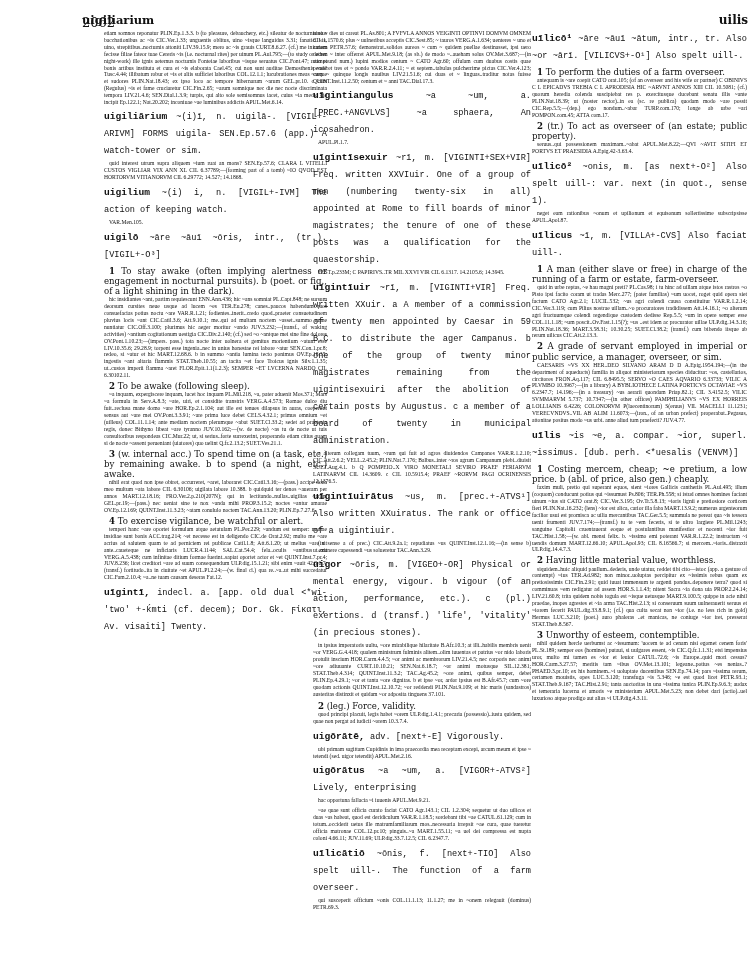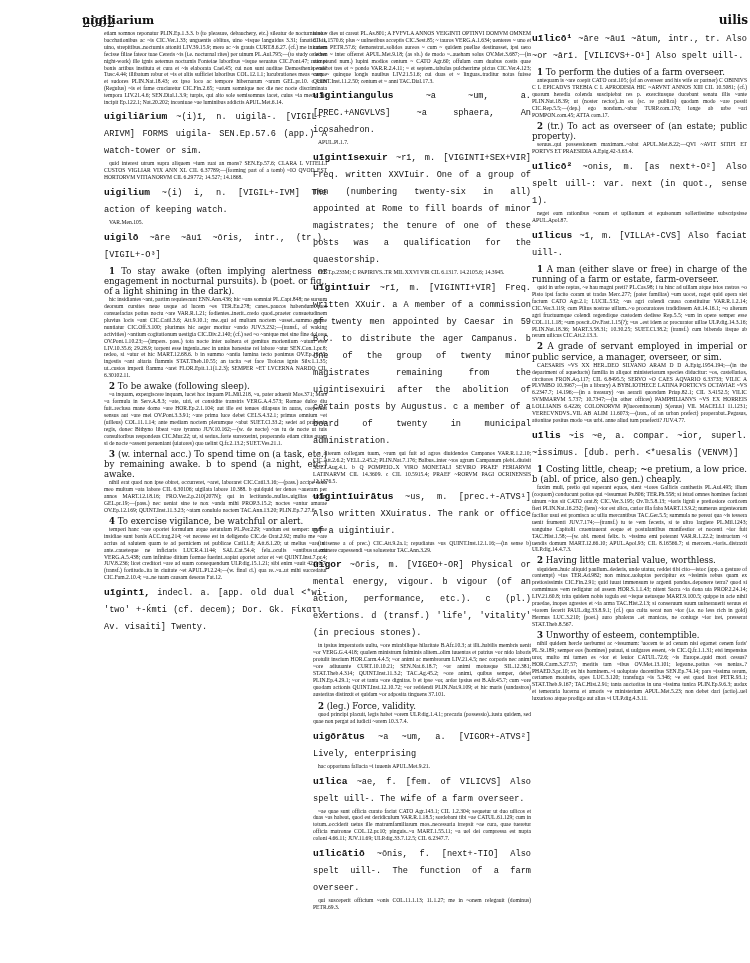--- a/index.html
+++ b/index.html
@@ -75,25 +75,28 @@
     </div>
     <div class="entry">
       <p class="def"><span class="hw">uigor</span> <span>~ōris, m. [VIGEO+-OR] Physical or mental energy, vigour. b vigour (of an action, performance, etc.). c (pl.) exertions. d (transf.) 'life', 'vitality' (in precious stones).</span></p>
       <p class="quot">in ipsius imperatoris uultu, ~ore mirabilique hilaritate B.Afr.10.3; at illi..habilis membris uenit ~or VERG.G.4.418; qualem ministrum fulminis alitem..olim iuuentas et patrius ~or nido laboris protulit inscium HOR.Carm.4.4.5; ~or animi ac membrorum LIV.21.4.5; nec corporis nec animi ~ore adiuuante CURT.10.10.21; SEN.Nat.6.18.7; ~or animi motusque SIL.12.381; STAT.Theb.4.314; QUINT.Inst.11.3.2; TAC.Ag.45.2; ~ore animi, quibus semper, debet PLIN.Ep.4.29.1; ~or et tanta ~ore dignitas. b et ipse ~or, ardor ipsius est B.Afr.45.7; cum ~ore quodam actionis QUINT.Inst.12.10.72; ~or reddendi PLIN.Nat.9.109; et hic maris (sandastros) austeritas distinxit et quidam ~or adposita tinguens 37.101.</p>
     </div>
     <div class="entry">
       <p class="sense"><span class="num">2</span> <span>(leg.) Force, validity.</span></p>
       <p class="quot">quod principi placuit, legis habet ~orem ULP.dig.1.4.1; precaria (possessio)..iusta quidem, sed quae non pergat ad iudicii ~orem 10.3.7.4.</p>
     </div>
     <div class="entry">
+      <p class="def"><span class="hw">uigōrātē,</span> <span>adv. [next+-E] Vigorously.</span></p>
+      <p class="quot">ubi primam sagittam Cupidinis in ima praecordia mea receptam excepi, arcum meum et ipse ~ tetendi (sed. uigor tetendit) APUL.Met.2.16.</p>
+    </div>
+    <div class="entry">
       <p class="def"><span class="hw">uigōrātus</span> <span>~a ~um, a. [VIGOR+-ATVS²] Lively, enterprising</span></p>
       <p class="quot">hac opportuna fallacia ~i iuuenis APUL.Met.9.21.</p>
     </div>
     <div class="entry">
-      <p class="def"><span class="hw">uīlica</span> <span>~ae, f. [fem. of VILICVS] Also spelt uill-. The wife of a farm overseer.</span></p>
       <p class="quot">~ae quae sunt officia curato faciat CATO Agr.143.1; CIL 1.2.304; sequetur ut duo uilicos et duas ~as habeat, quod est deridiculum VAR.R.1.18.5; sordebant tibi ~ae CATUL.61.129; cum in totum..occiderit uetus ille matrumfamiliarum mos..necessaria irrepsit ~ae cura, quae tueretur officia matronae COL.12.pr.10; pinguis..~a MART.1.55.11; ~a uel dei compressa est nupta coloni 4.66.11; JUV.11.69; ULP.dig.33.7.12.5; CIL 6.2347.7.</p>
     </div>
     <div class="entry">
       <p class="def"><span class="hw">uīlicātiō</span> <span>~ōnis, f. [next+-TIO] Also spelt uill-. The function of a farm overseer.</span></p>
       <p class="quot">qui susceperit officium ~onis COL.11.1.13; 11.1.27; me in ~onem relegauit (dominus) PETR.69.3.</p>
     </div>
   </div>
 <div class="col col3">
     <div class="entry">
       <p class="def"><span class="hw">uīlicō¹</span> <span>~āre ~āuī ~ātum, intr., tr. Also ~or ~ārī. [VILICVS+-O¹] Also spelt uill-.</span></p>
@@ -108,20 +111,20 @@
     </div>
     <div class="entry">
       <p class="def"><span class="hw">uīlicus</span> <span>~ī, m. [VILLA+-CVS] Also faciat uill-.</span></p>
       <p class="sense"><span class="num">1</span> <span>A man (either slave or free) in charge of the running of a farm or estate, farm-overseer.</span></p>
       <p class="quot">quid in urbe reptas, ~e hau magni preti? PL.Cas.98; i tu hinc ad uillam atque istos rastros ~o Pisto ipsi facito coram ut tradas Merc.277; (pater familias) ~um uocet, roget quid opera siet factum CATO Agr.2.1; LUCIL.532; ~us agri colendi causa constituitur VAR.R.1.2.14; CIC.Ver.3.119; cum Pilius nostrae uillam..~o procuratores tradidissem Att.14.16.1; ~o alterum agri fructuumque colendi regendique custodem dedisse Rep.5.5; ~um in opere semper esse COL.11.1.18; ~um poscit..Ov.Fast.1.15(?); ~us ..est idem ac procurator uillae ULP.dig.14.3.16; PLIN.Nat.18.36; MART.3.58.31; 10.30.25; SUET.Cl.38.2; (transf.) cum bibendo iisque ab rerum uilicus CIC.Att.2.13.3.</p>
       <p class="sense"><span class="num">2</span> <span>A grade of servant employed in imperial or public service, a manager, overseer, or sim.</span></p>
       <p class="quot">CAESARIS ~VS XX HER..DEO SILVANO ARAM D D A.Epig.1954.194;—(in the department of aqueducts) familia in aliquot ministeriorum species diducitur: ~os, castellarios, circitores FRON.Aq.117; CIL 6.8495.5; SERVO ~O CAES AQVARIO 6.33733; VILIC A PLVMBO 10.3967;—(in a library) A BYBLIOTHECE LATINA PORTICVS OCTAVIAE ~VS 6.2347.7; 14.196;—(in a treasury) ~us aerarii quondam Priap.82.1; CIL 3.4152.5; VILIC SVMMARVM 5.737; 10.7347;—(in other offices) PAMPHILIANVS ~VS EX HORREIS LOLLIANIS 6.4226; COLONORVM P(laecentinorum) S(eruus) VIL MACELLI 11.1231; VERECVNDVS..VIL AB ALIM 11.6073;—(iron., of an urban prefect) properabat..Pegasus, attonitae positus modo ~us urbi. anne aliud tum praefecti? JUV.4.77.</p>
     </div>
     <div class="entry">
       <p class="def"><span class="hw">uīlis</span> <span>~is ~e, a. compar. ~ior, superl. ~issimus. [dub. perh. &lt;*uesalis (VENVM)]</span></p>
-      <p class="sense"><span class="num">1</span> <span>Costing little, cheap; ~e pretium, a low price. b (abl. of price, also gen.) cheaply.</span></p>
+      <p class="sense"><span class="num">1</span> <span>Costing mercem, cheap; ~e pretium, a low price. b (abl. of price, also gen.) cheaply.</span></p>
       <p class="quot">faxim muli, pretio qui superant equos, sient ~iores Gallicis cantheriis PL.Aul.495; illum (coquom) conducunt potius qui ~issumust Ps.806; TER.Ph.558; si istud omnes homines faciant uinum ~ius sit CATO orat.8; CIC.Ver.3.195; Ov.Tr.5.8.13; ~ioris lignii e pretiosiore corticem fieri PLIN.Nat.16.232; (lens) ~ior est alica, carior illa faba MART.13.9.2; numerus argenteorum facilior usui est promisca ac uilia mercantibus TAC.Ger.5.5; summula ne pereat qua ~is tessera uenit frumenti JUV.7.174;—(transf.) tu te ~em feceris, si te ultro largiere PL.Mil.1243; sanguine Capitolii cruentauerat eoque et postulantibus manifestior et nocenti ~ior fuit TAC.Hist.1.58;—(w. abl. mensi felix. b. ~issimo emi poterant VAR.R.1.22.2; instructam ~i uendis domum MART.12.66.10; APUL.Apol.93; CIL 8.16566.7; si mercem..~ioris..distraxit ULP.dig.14.4.7.3.</p>
       <p class="sense"><span class="num">2</span> <span>Having little material value, worthless.</span></p>
       <p class="quot">siquidem..huic aliquid paullum..dederis, unde utatur, reddet tibi cito—istoc (app. a gesture of contempt) ~ius TER.Ad.982; non minor..uoluptas percipitur ex ~issimis rebus quam ex pretiosissimis CIC.Fin.2.91; quid iuuat immensum te argenti pondus..deponere terra? quod si comminuas ~em redigatur ad assem HOR.S.1.1.43; nitent Sacra ~ia dona uia PROP.2.24.14; LIV.21.60.8; trita quidem nobis togula est ~isque uetusque MART.9.100.5; quippe in acie nihil praedae, inopes agrestes et ~ia arma TAC.Hist.2.13; si conseruum suum uulnerauerit seruus et ~iorem fecerit PAUL.dig.33.8.9.1; (cf.) qua culta secat non ~ior (i.e. no less rich in gold) Hermus LUC.3.210; (poet.) auro phaleras ..et manicas, ne coniuge ~ior iret, presserat STAT.Theb.8.567.</p>
       <p class="sense"><span class="num">3</span> <span>Unworthy of esteem, contemptible.</span></p>
       <p class="quot">nihil quidem hercle uerbumst ac ~issumum: 'uocem te ad cenam nisi egomet cenem foris' PL.St.189; semper eos (homines) putaui, si uulgares essent, ~is CIC.Q.fr.1.1.31; etsi impensius uror, multo mi tamen es ~ior et leuior CATUL.72.6; ~is Europe..quid mori cessas? HOR.Carm.3.27.57; meritis tam ~ibus OV.Met.13.101; legeane..potius ~es nenias..? PHAED.3.pr.10; ex his hominem..~i uoluptate ducentibus SEN.Ep.74.14; pars ~issima rerum, certamen mouistis, opes LUC.3.120; transfuga ~is 5.346; ~e est quod licet PETR.93.1; STAT.Theb.9.167; TAC.Hist.2.91; tanta auctoritas in una ~issima tunica PLIN.Ep.9.6.3; audax et temeraria lucerna et amoris ~e ministerium APUL.Met.5.23; non debet dari (actio)..uel luxurioso atque prodigo aut alias ~i ULP.dig.4.3.11.</p>
     </div>
   </div>
 
 </body></html>

